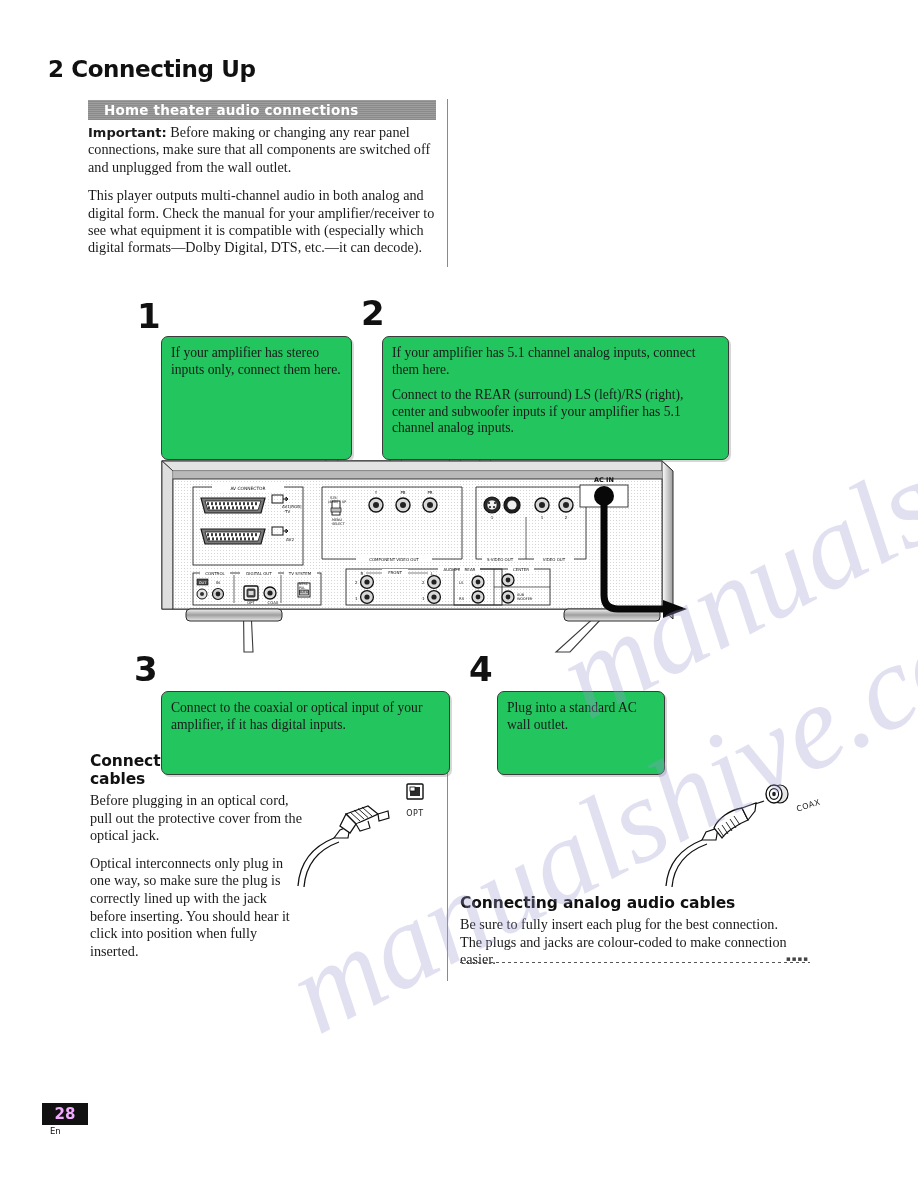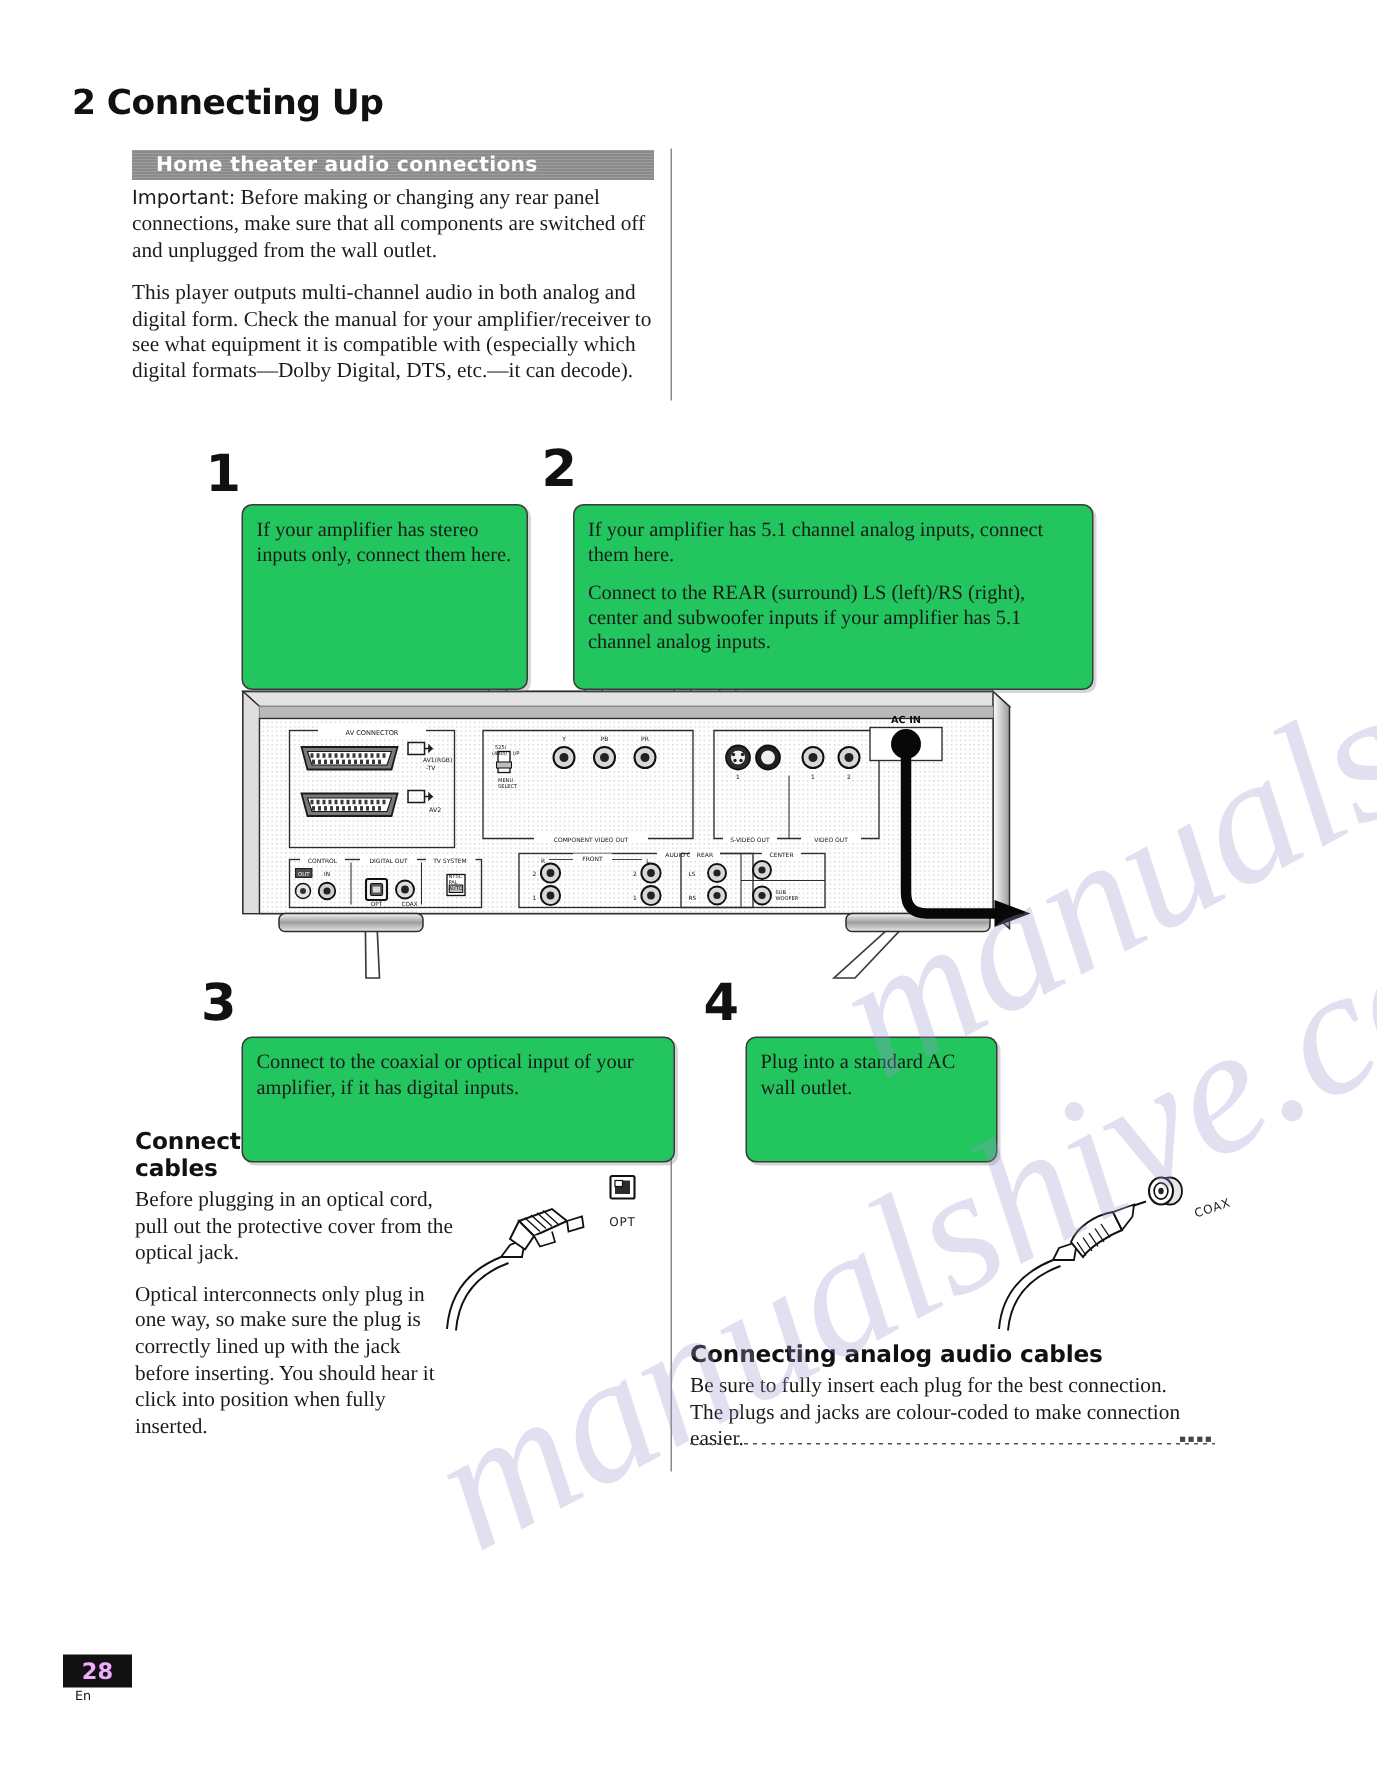--- a/index.html
+++ b/index.html
@@ -44,21 +44,21 @@
   }
   .banner-label{
     font-family:"DejaVu Sans", sans-serif;
     font-weight:700;font-size:13.5px;color:#ffffff;
     padding-left:16px;letter-spacing:.2px;
   }
 
   
   .intro{position:absolute;left:88px;top:124px;width:348px;}
   .intro p{margin:0 0 11px 0;font-size:14.2px;line-height:17.4px;}
-  .intro b{font-family:"DejaVu Sans", sans-serif;font-size:13px;font-weight:400;}
+  .intro b{font-family:"DejaVu Sans", sans-serif;font-size:13px;font-weight:700;}
 
   
   .vrule{position:absolute;background:#8a8a8a;width:1px;}
   .vr-top{left:447px;top:99px;height:168px;}
   .vr-bottom{left:447px;top:745px;height:236px;}
 
   
   .callout{
     position:absolute;
     border:1px solid #3b3b3b;border-radius:7px;background:#22c55e;

